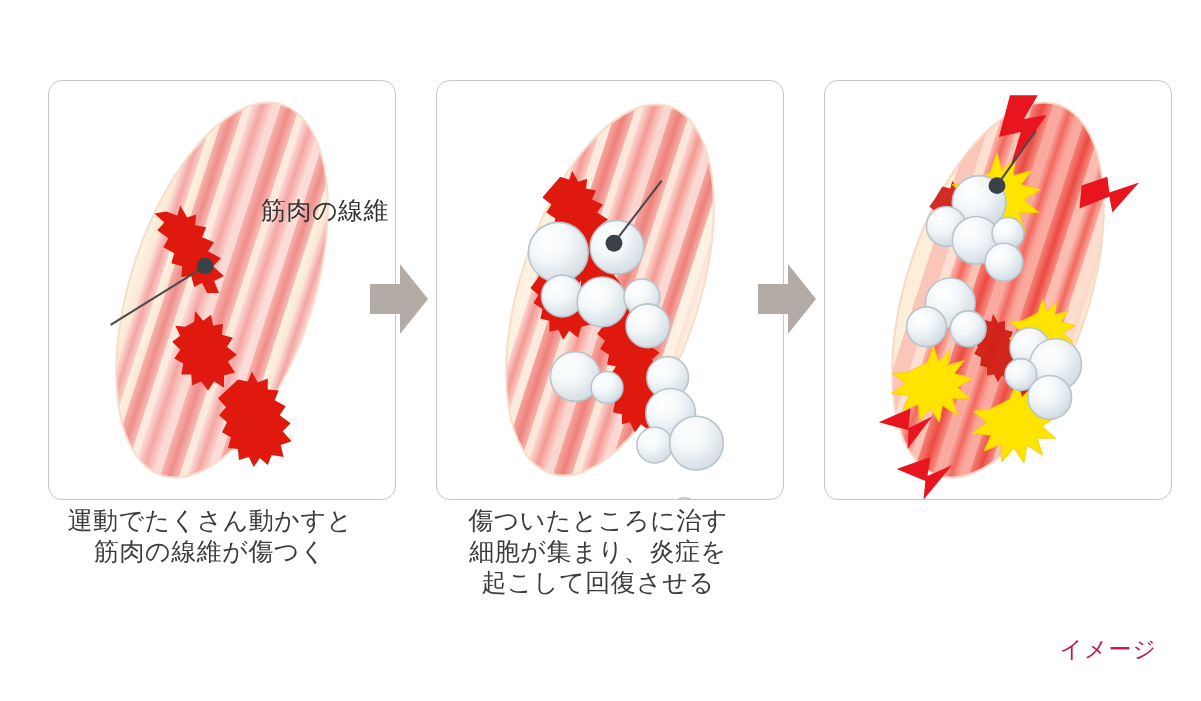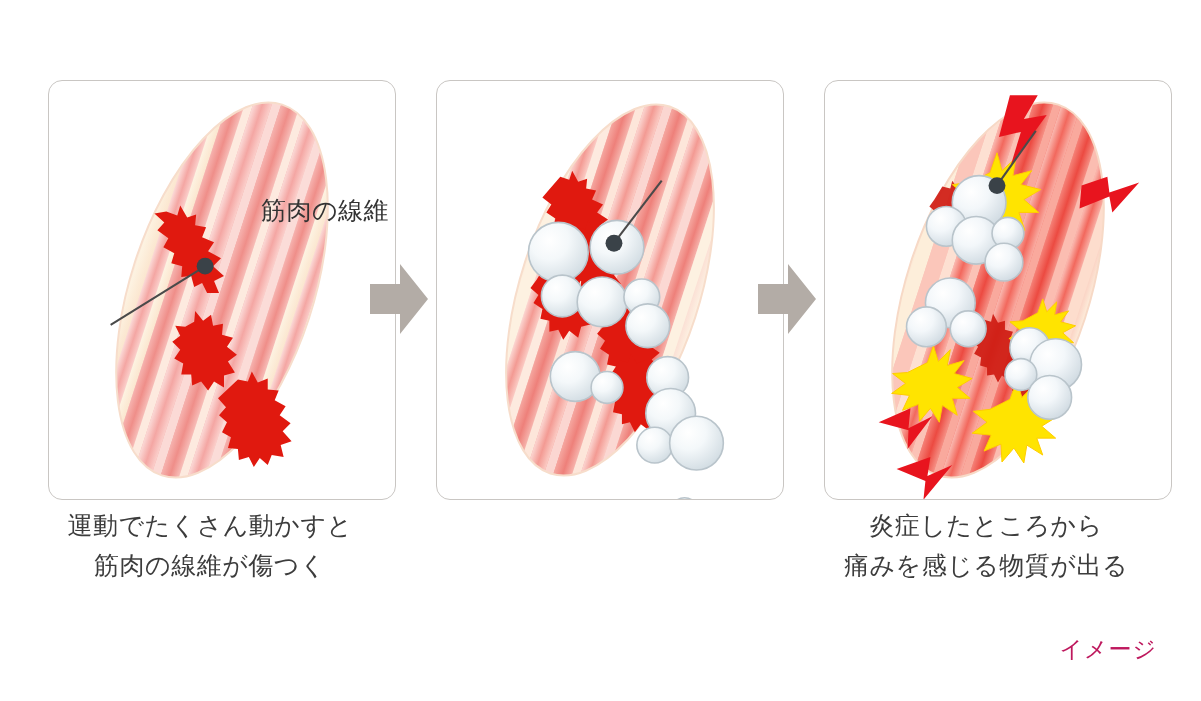--- a/index.html
+++ b/index.html
@@ -30,21 +30,21 @@
 
   .panel-art{position:absolute;left:0;top:0;width:100%;height:100%;}
 
   .arrow{position:absolute;top:262px;width:62px;height:74px;}
 
   .caption{
     position:absolute;
     width:360px;
     text-align:center;
     font-size:25px;
-    line-height:40px;
+    line-height:31px;
     color:#3c3c3c;
     letter-spacing:.5px;
     white-space:pre-line;
   }
   #caption-1{left:30px;top:505px;}
   #caption-2{left:418px;top:505px;}
   #caption-3{left:806px;top:505px;}
 
   .credit{
     position:absolute;
@@ -317,18 +317,19 @@
       <g>
         <line x1="212" y1="50" x2="175" y2="102" stroke="#4a4a4a" stroke-width="2.1"></line>
         <circle cx="173" cy="105" r="8.5" fill="#3a4248"></circle>
       </g>
     </svg>
 
   </div>
 
   <div class="caption" id="caption-1">運動でたくさん動かすと
 筋肉の線維が傷つく</div>
-  <div class="caption" id="caption-3">炎症したところから
-痛みを感じる物質が出る</div>
+  <div class="caption" id="caption-2">傷ついたところに治す
+細胞が集まり、炎症を
+起こして回復させる</div>
 
   <div class="credit">イメージ</div>
 
 </div>
 
 </body></html>

